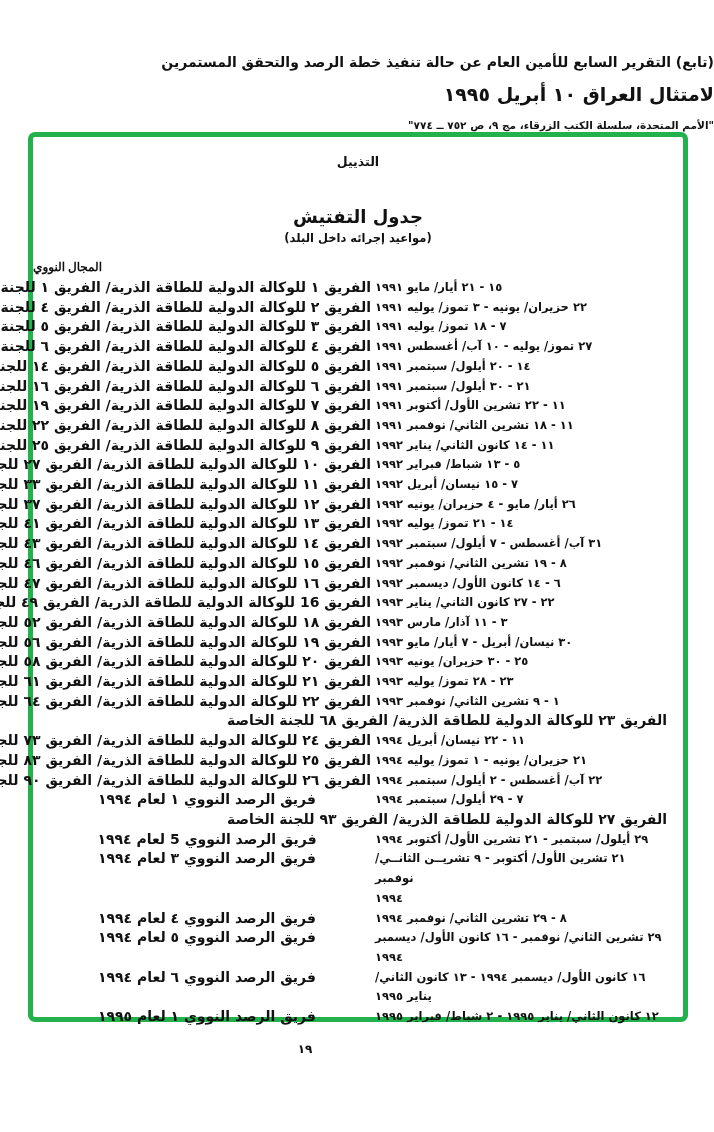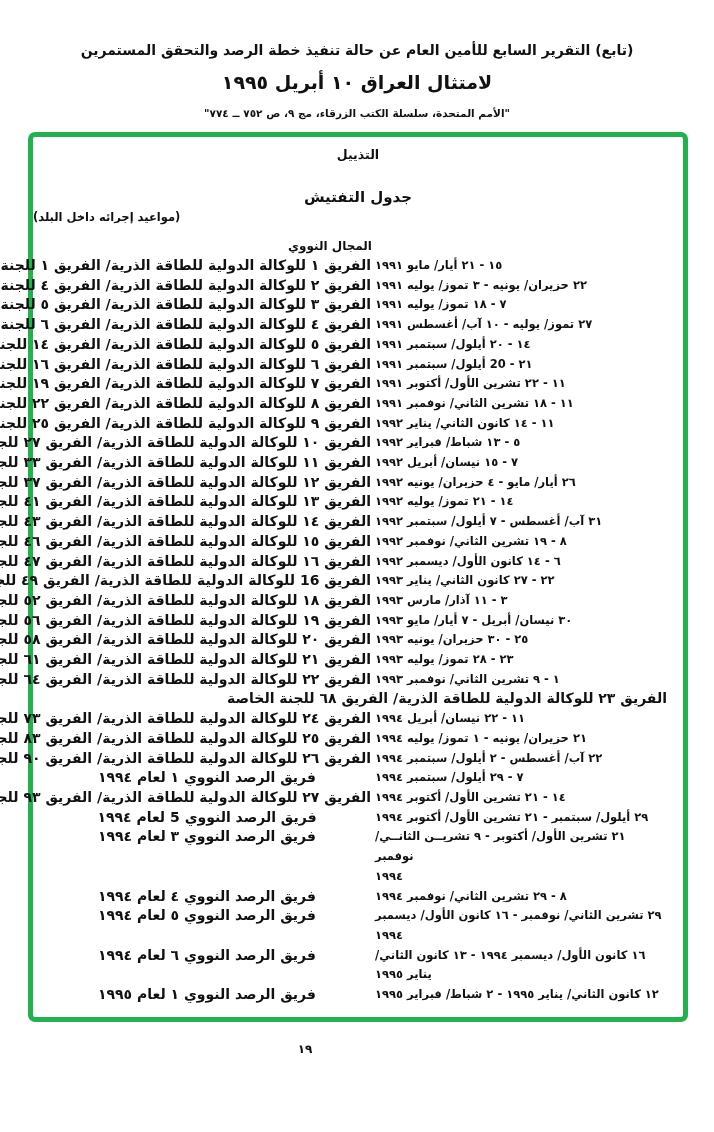--- a/index.html
+++ b/index.html
@@ -1,32 +1,32 @@
 <!DOCTYPE html>
 <html lang="ar"><head>
 <meta charset="utf-8">
 <style>
   html,body{margin:0;padding:0;}
   body{
     width:714px;height:1132px;position:relative;background:#ffffff;
     font-family:"DejaVu Sans", sans-serif;color:#111111;overflow:hidden;
   }
-  .header{direction:rtl;text-align:center;padding-top:42px;}
+  .header{direction:rtl;text-align:right;padding-top:54px;}
   .title-line1{font-size:14px;font-weight:bold;letter-spacing:-0.2px;margin:0 0 13px 0;}
   .title-line2{font-size:19px;font-weight:bold;margin:0 0 14px 0;}
   .source-line{font-size:10.5px;font-weight:bold;margin:0;}
   .frame{
     position:absolute;left:28px;top:132px;width:660px;height:890px;
     box-sizing:border-box;border:5px solid #22b14c;border-radius:7px;
     background:#ffffff;direction:rtl;
   }
-  .appendix-title{text-align:center;font-size:12.5px;font-weight:bold;margin-top:10px;}
-  .table-title{text-align:center;font-size:15px;font-weight:bold;margin-top:26px;}
-  .table-subtitle{text-align:left;font-size:11.5px;font-weight:bold;margin-top:4px;}
-  .section-header{text-align:center;font-size:12px;font-weight:bold;margin:15px 56px 2px 0;}
+  .appendix-title{text-align:center;font-size:12.5px;font-weight:bold;margin-top:17px;}
+  .table-title{text-align:center;font-size:18px;font-weight:bold;margin-top:37px;}
+  .table-subtitle{text-align:center;font-size:11.5px;font-weight:bold;margin-top:4px;}
+  .section-header{text-align:left;font-size:12px;font-weight:bold;margin:15px 56px 2px 0;font-family:Liberation Serif, serif;}
   .table{direction:rtl;padding:1px 16px 0 10px;}
   .trow{display:flex;justify-content:space-between;align-items:flex-start;}
   .cell-date{
     width:292px;text-align:left;font-size:11.5px;font-weight:bold;
     line-height:19.7px;white-space:pre-line;letter-spacing:-0.2px;
   }
   .cell-team{
     width:328px;text-align:center;font-size:14px;font-weight:bold;
     line-height:19.7px;white-space:nowrap;letter-spacing:-0.2px;
   }
@@ -64,21 +64,21 @@
       </div>
       <div class="trow">
         <div class="cell-date">٢٧ تموز/ يوليه - ١٠ آب/ أغسطس ١٩٩١</div>
         <div class="cell-team">الفريق ٤ للوكالة الدولية للطاقة الذرية/ الفريق ٦ للجنة الخاصة</div>
       </div>
       <div class="trow">
         <div class="cell-date">١٤ - ٢٠ أيلول/ سبتمبر ١٩٩١</div>
         <div class="cell-team">الفريق ٥ للوكالة الدولية للطاقة الذرية/ الفريق ١٤ للجنة الخاصة</div>
       </div>
       <div class="trow">
-        <div class="cell-date">٢١ - 20 أيلول/ سبتمبر ١٩٩١</div>
+        <div class="cell-date">٢١ - ٣٠ أيلول/ سبتمبر ١٩٩١</div>
         <div class="cell-team">الفريق ٦ للوكالة الدولية للطاقة الذرية/ الفريق ١٦ للجنة الخاصة</div>
       </div>
       <div class="trow">
         <div class="cell-date">١١ - ٢٢ تشرين الأول/ أكتوبر ١٩٩١</div>
         <div class="cell-team">الفريق ٧ للوكالة الدولية للطاقة الذرية/ الفريق ١٩ للجنة الخاصة</div>
       </div>
       <div class="trow">
         <div class="cell-date">١١ - ١٨ تشرين الثاني/ نوفمبر ١٩٩١</div>
         <div class="cell-team">الفريق ٨ للوكالة الدولية للطاقة الذرية/ الفريق ٢٢ للجنة الخاصة</div>
       </div>
@@ -151,21 +151,20 @@
       </div>
       <div class="trow">
         <div class="cell-date">٢٢ آب/ أغسطس - ٢ أيلول/ سبتمبر ١٩٩٤</div>
         <div class="cell-team">الفريق ٢٦ للوكالة الدولية للطاقة الذرية/ الفريق ٩٠ للجنة الخاصة</div>
       </div>
       <div class="trow">
         <div class="cell-date">٧ - ٢٩ أيلول/ سبتمبر ١٩٩٤</div>
         <div class="cell-team">فريق الرصد النووي ١ لعام ١٩٩٤</div>
       </div>
       <div class="trow">
-        <div class="cell-date">١٤ - ٢١ تشرين الأول/ أكتوبر ١٩٩٤</div>
         <div class="cell-team">الفريق ٢٧ للوكالة الدولية للطاقة الذرية/ الفريق ٩٣ للجنة الخاصة</div>
       </div>
       <div class="trow">
         <div class="cell-date">٢٩ أيلول/ سبتمبر - ٢١ تشرين الأول/ أكتوبر ١٩٩٤</div>
         <div class="cell-team">فريق الرصد النووي 5 لعام ١٩٩٤</div>
       </div>
       <div class="trow">
         <div class="cell-date">٢١ تشرين الأول/ أكتوبر - ٩ تشريــن الثانــي/ نوفمبر
 ١٩٩٤</div>
         <div class="cell-team">فريق الرصد النووي ٣ لعام ١٩٩٤</div>

